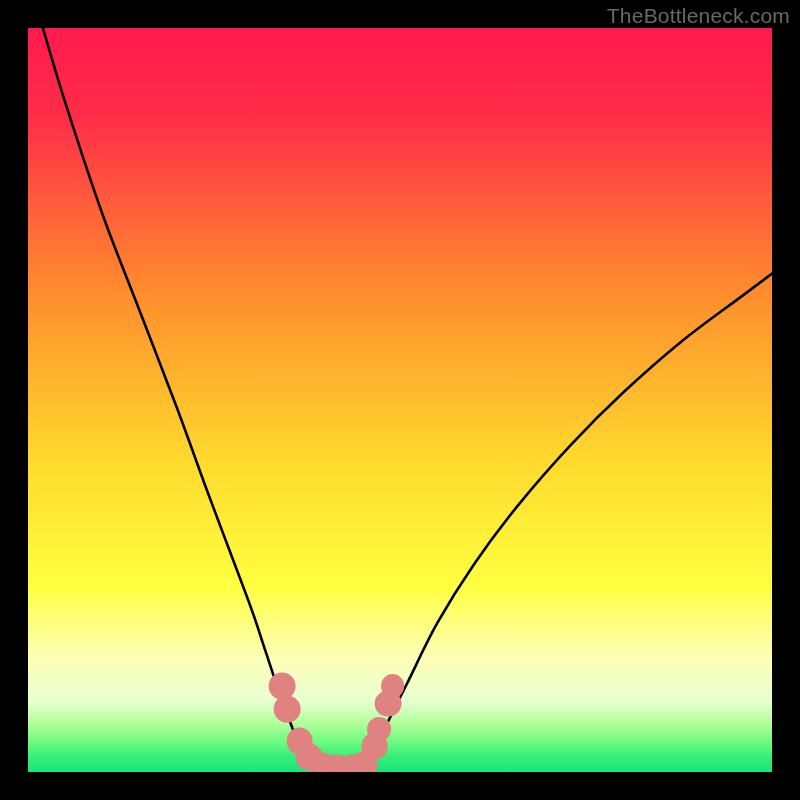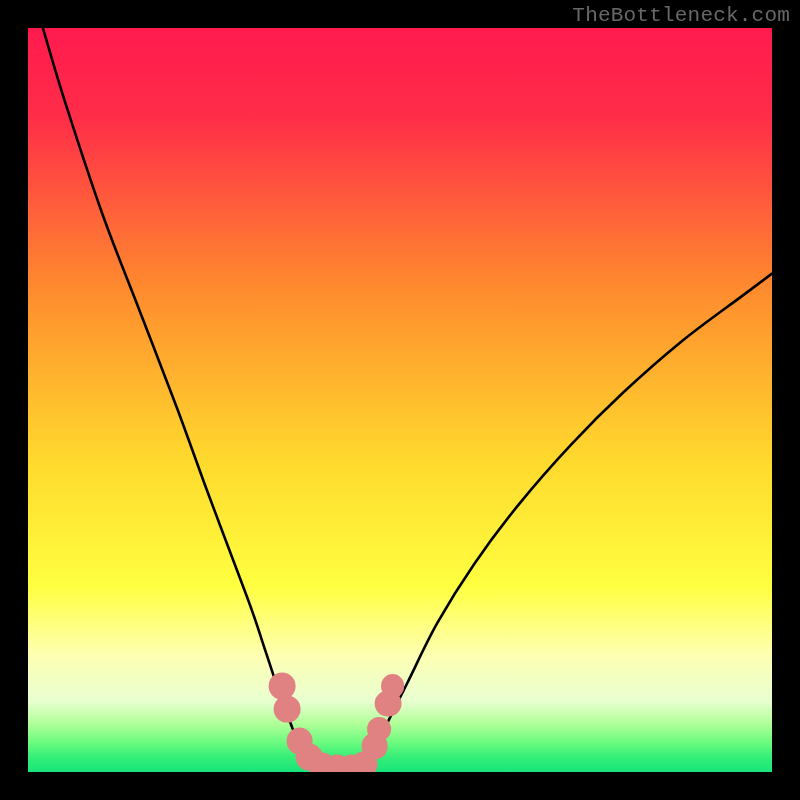--- a/index.html
+++ b/index.html
@@ -19,21 +19,21 @@
     overflow: hidden;
   }
   .gradient-bg {
     position: absolute;
     top: 0; left: 0; right: 0; bottom: 0;
   }
   .watermark {
     position: absolute;
     top: 4px;
     right: 10px;
-    font-family: Liberation Mono, monospace;
+    font-family: Liberation Sans, sans-serif;
     font-size: 21px;
     color: #686868;
     font-weight: 500;
     letter-spacing: 0.2px;
     text-align: right;
   }
   .curve-layer {
     position: absolute;
     top: 0; left: 0;
     width: 744px; height: 744px;

